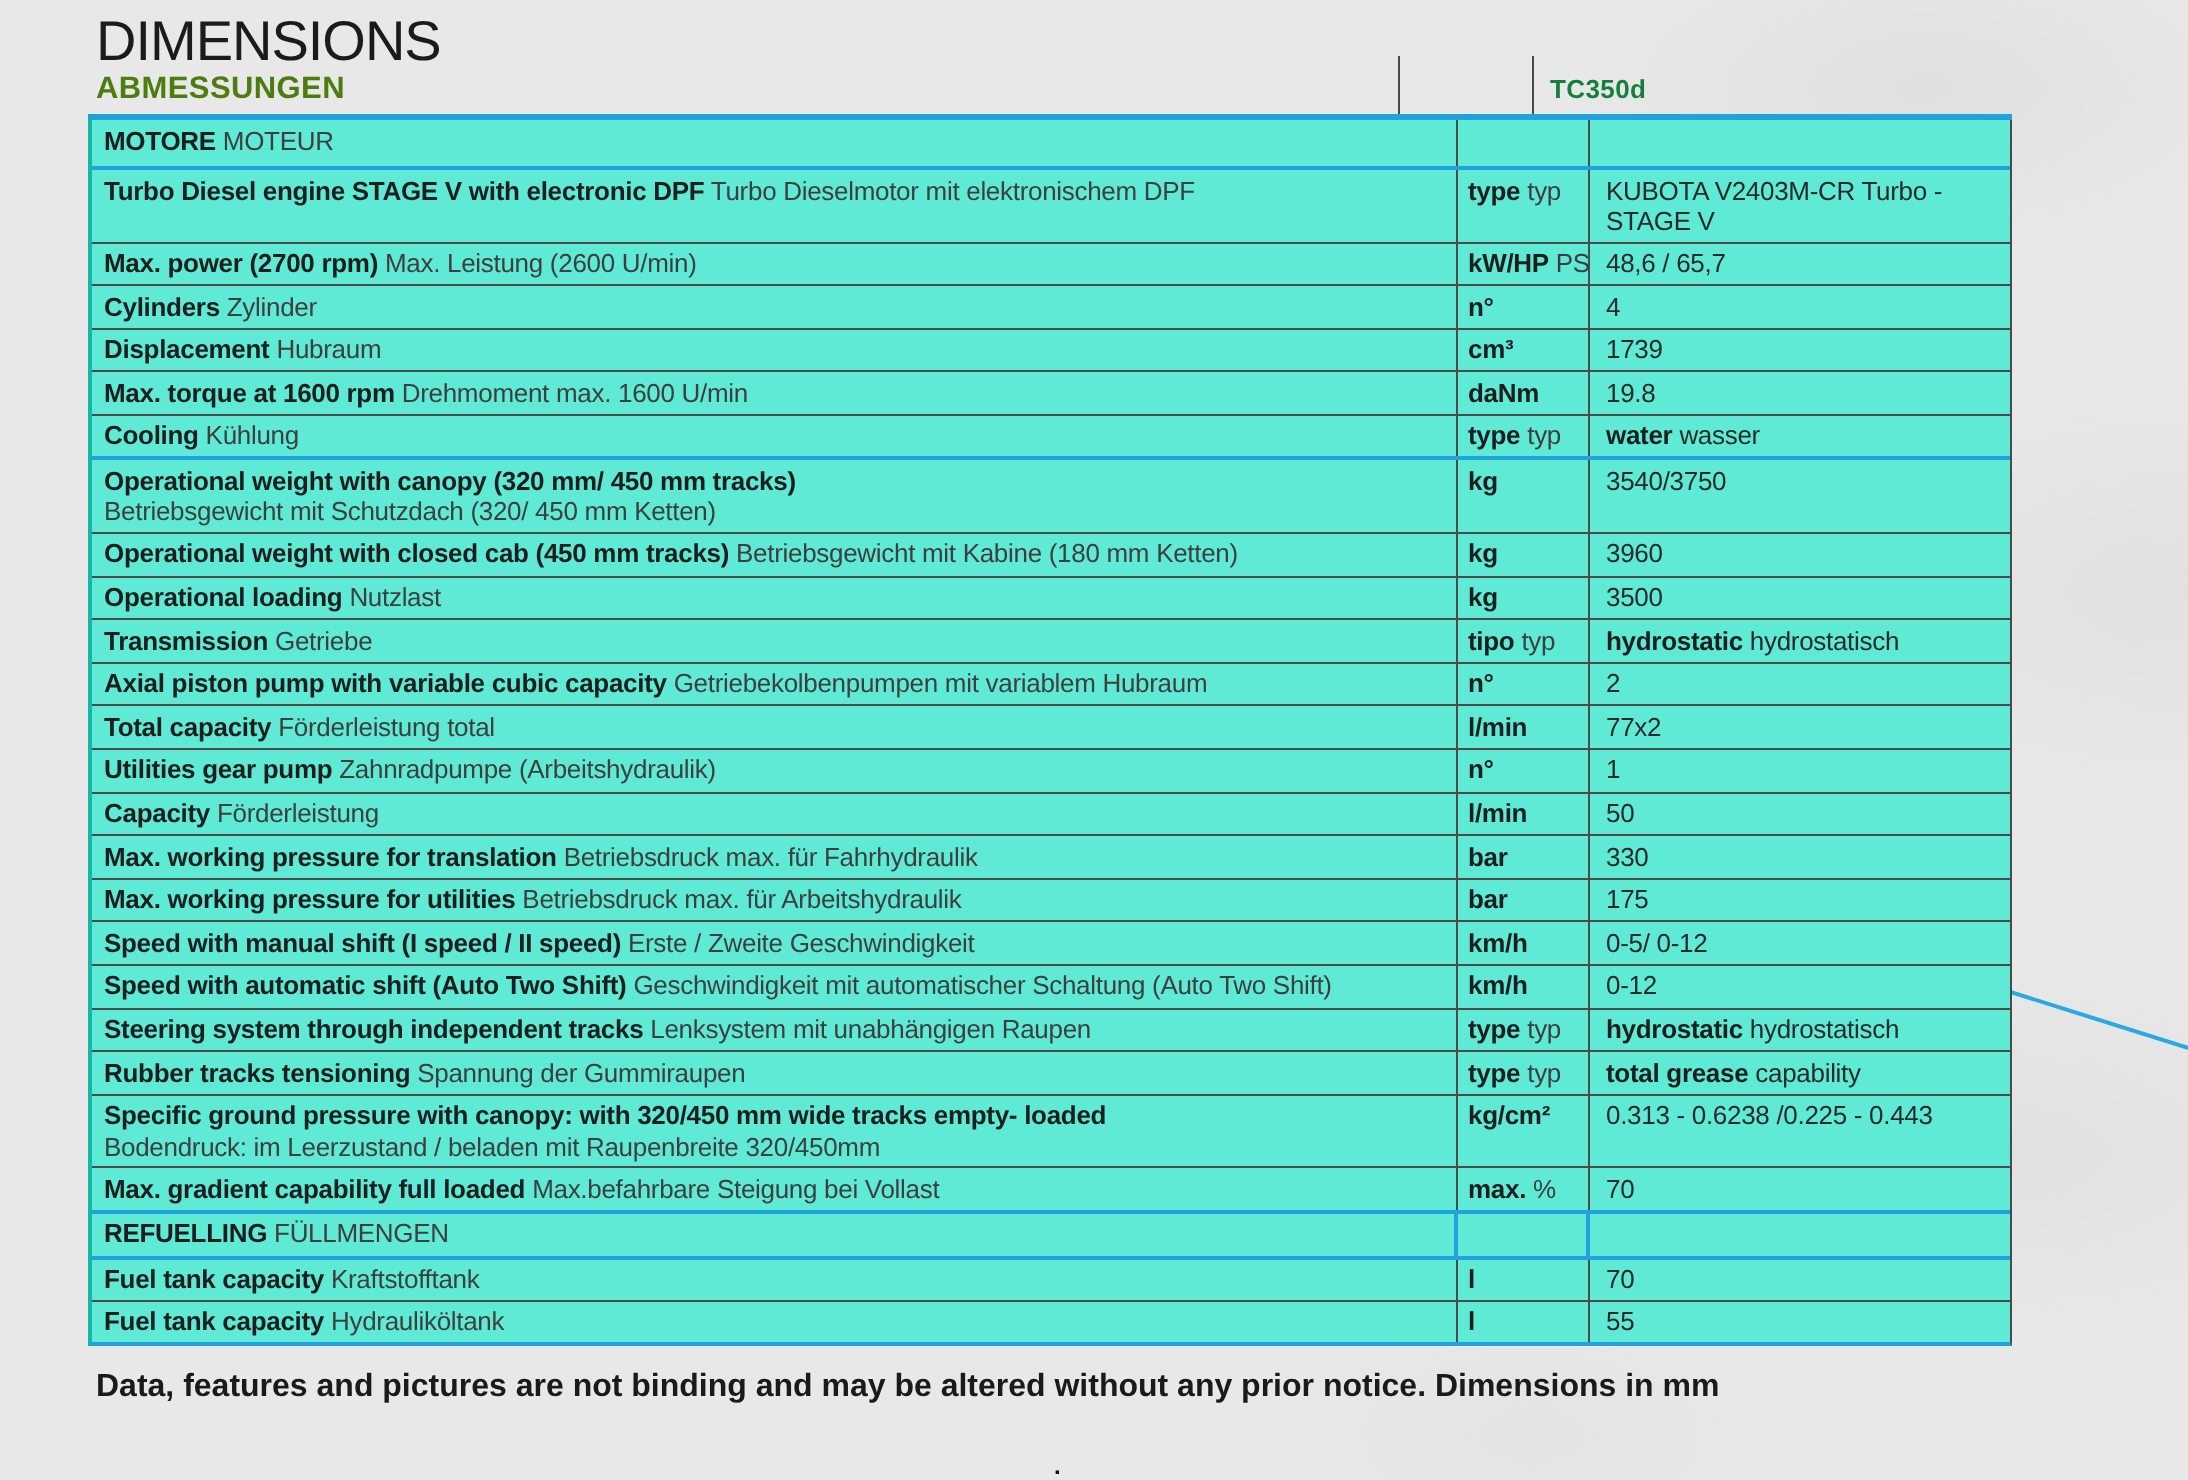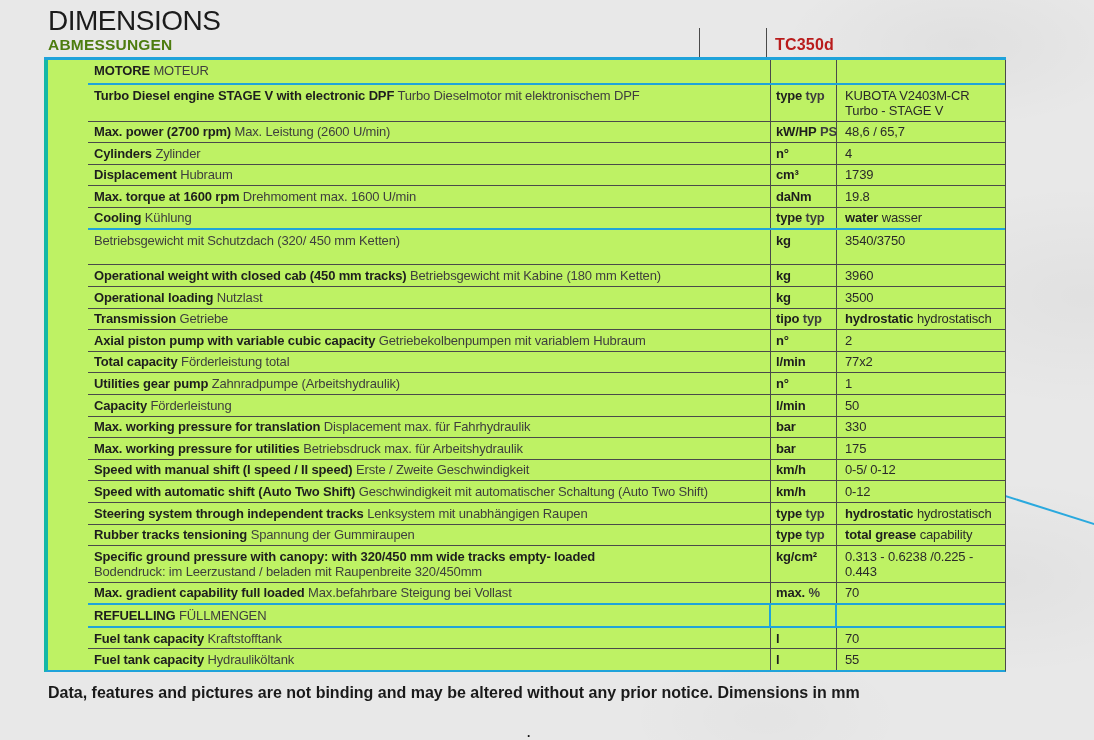--- a/index.html
+++ b/index.html
@@ -27,40 +27,40 @@
   .sheet { position:absolute; left:44px; top:0; width:962px; z-index:2; }
 
   
   .titleblock { position:relative; height:57px; }
   h1.title { font-size:28px; font-weight:400; letter-spacing:-0.5px; color:#1b1b1b; padding:6px 0 0 4px; line-height:1.05; }
   h2.subtitle { font-size:15.5px; font-weight:700; letter-spacing:0.2px; color:#4d7c0f; padding-left:4px; margin-top:1px; }
   .head-cols { position:absolute; right:0; top:28px; bottom:0; width:307px;
     border-left:1px solid #4a4a4a; }
   .head-cols .model-cell { position:absolute; left:66px; top:0; bottom:0; right:0;
     border-left:1px solid #4a4a4a; padding:8px 0 0 8px; }
-  .model { color:#b91c1c; font-weight:700; font-size:16px; letter-spacing:0.2px; }
+  .model { color:#15803d; font-weight:700; font-size:13px; letter-spacing:0.2px; }
   .rule-blue { height:3px; background:#1fa3da; }
 
   
-  .tbl { border-left:4px solid #14b8a6; border-right:1px solid #4a4a4a; border-bottom:2px solid #1fa3da; background:#bef264;padding-left:40px; }
+  .tbl { border-left:2px solid #14b8a6; border-right:1px solid #4a4a4a; border-bottom:2px solid #1fa3da; background:#5eead4; }
   .row { display:grid; grid-template-columns:683px 66px auto; min-height:21.6px; }
   .row.twoline { min-height:36px; }
   .row.sec { min-height:23px; }
   .row.top-dark { border-top:1px solid #4a4a4a; }
   .row.top-blue { border-top:2px solid #1fa3da; }
   .cell { padding:2.5px 4px 2px 6px; line-height:15.5px; font-size:13px; letter-spacing:-0.15px; }
   .cell.desc { border-right:1px solid #4a4a4a; }
   .cell.unit { border-right:1px solid #4a4a4a; padding-left:5px; white-space:nowrap; }
   .cell.value { padding-left:8px; }
   .row.blueverts .cell.desc, .row.blueverts .cell.unit { border-right:2px solid #1fa3da; }
   .en { font-weight:700; color:#1e1e1e; }
   .de { font-weight:400; color:#3e3e3e; }
   .twoline .en, .twoline .de { display:block; }
   .ub { font-weight:700; color:#1e1e1e; }
-  .ur { font-weight:700; color:#3e3e3e; }
+  .ur { font-weight:400; color:#3e3e3e; }
   .vb { font-weight:700; color:#1e1e1e; }
   .vr { font-weight:400; color:#2a2a2a; }
 
   
   .footnote { padding:9px 0 0 4px; font-size:16px; line-height:1.45; }
   .footnote .f1 { font-weight:700; color:#1a1a1a; }
   .footnote .f2 { font-weight:400; color:#333;margin-top:43px; }
   .tiny-dot { position:absolute; left:527px; top:726px; z-index:2; font-size:12px; font-weight:700; color:#111; }
 </style>
 </head>
@@ -112,20 +112,21 @@
         <div class="cell unit"><span class="ub">daNm</span></div>
         <div class="cell value"><span class="vr">19.8</span></div>
       </div>
       <div class="row top-dark">
         <div class="cell desc"><span class="en">Cooling</span> <span class="de">Kühlung</span></div>
         <div class="cell unit"><span class="ub">type</span> <span class="ur">typ</span></div>
         <div class="cell value"><span class="vb">water</span> <span class="vr">wasser</span></div>
       </div>
       <div class="row top-blue twoline">
         <div class="cell desc">
+          <span class="en">Operational weight with canopy (320 mm/ 450 mm tracks)</span>
           <span class="de">Betriebsgewicht mit Schutzdach (320/ 450 mm Ketten)</span>
         </div>
         <div class="cell unit"><span class="ub">kg</span></div>
         <div class="cell value"><span class="vr">3540/3750</span></div>
       </div>
       <div class="row top-dark">
         <div class="cell desc"><span class="en">Operational weight with closed cab (450 mm tracks)</span> <span class="de">Betriebsgewicht mit Kabine (180 mm Ketten)</span></div>
         <div class="cell unit"><span class="ub">kg</span></div>
         <div class="cell value"><span class="vr">3960</span></div>
       </div>
@@ -153,21 +154,21 @@
         <div class="cell desc"><span class="en">Utilities gear pump</span> <span class="de">Zahnradpumpe (Arbeitshydraulik)</span></div>
         <div class="cell unit"><span class="ub">n°</span></div>
         <div class="cell value"><span class="vr">1</span></div>
       </div>
       <div class="row top-dark">
         <div class="cell desc"><span class="en">Capacity</span> <span class="de">Förderleistung</span></div>
         <div class="cell unit"><span class="ub">l/min</span></div>
         <div class="cell value"><span class="vr">50</span></div>
       </div>
       <div class="row top-dark">
-        <div class="cell desc"><span class="en">Max. working pressure for translation</span> <span class="de">Displacement max. für Fahrhydraulik</span></div>
+        <div class="cell desc"><span class="en">Max. working pressure for translation</span> <span class="de">Betriebsdruck max. für Fahrhydraulik</span></div>
         <div class="cell unit"><span class="ub">bar</span></div>
         <div class="cell value"><span class="vr">330</span></div>
       </div>
       <div class="row top-dark">
         <div class="cell desc"><span class="en">Max. working pressure for utilities</span> <span class="de">Betriebsdruck max. für Arbeitshydraulik</span></div>
         <div class="cell unit"><span class="ub">bar</span></div>
         <div class="cell value"><span class="vr">175</span></div>
       </div>
       <div class="row top-dark">
         <div class="cell desc"><span class="en">Speed with manual shift (I speed / II speed)</span> <span class="de">Erste / Zweite Geschwindigkeit</span></div>

